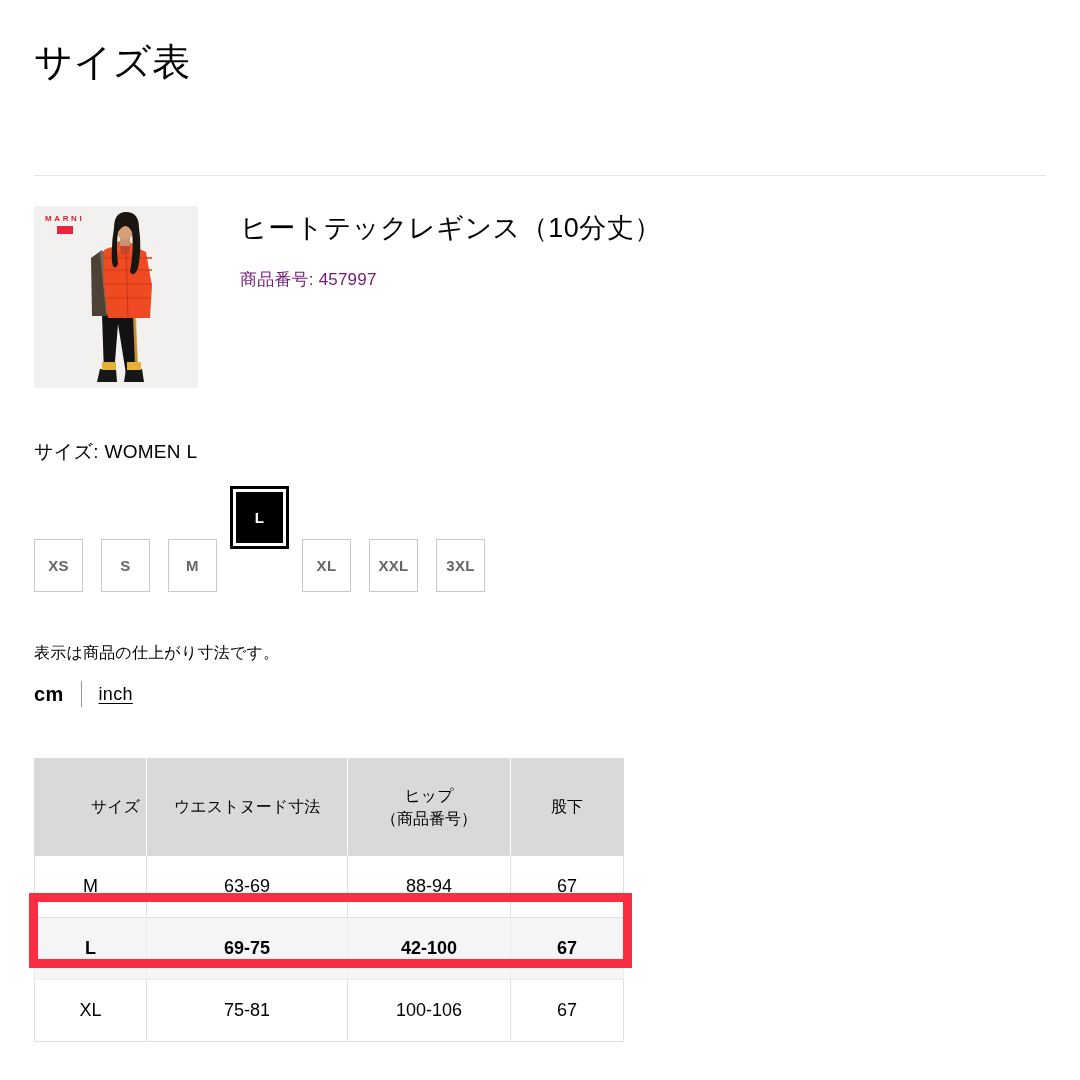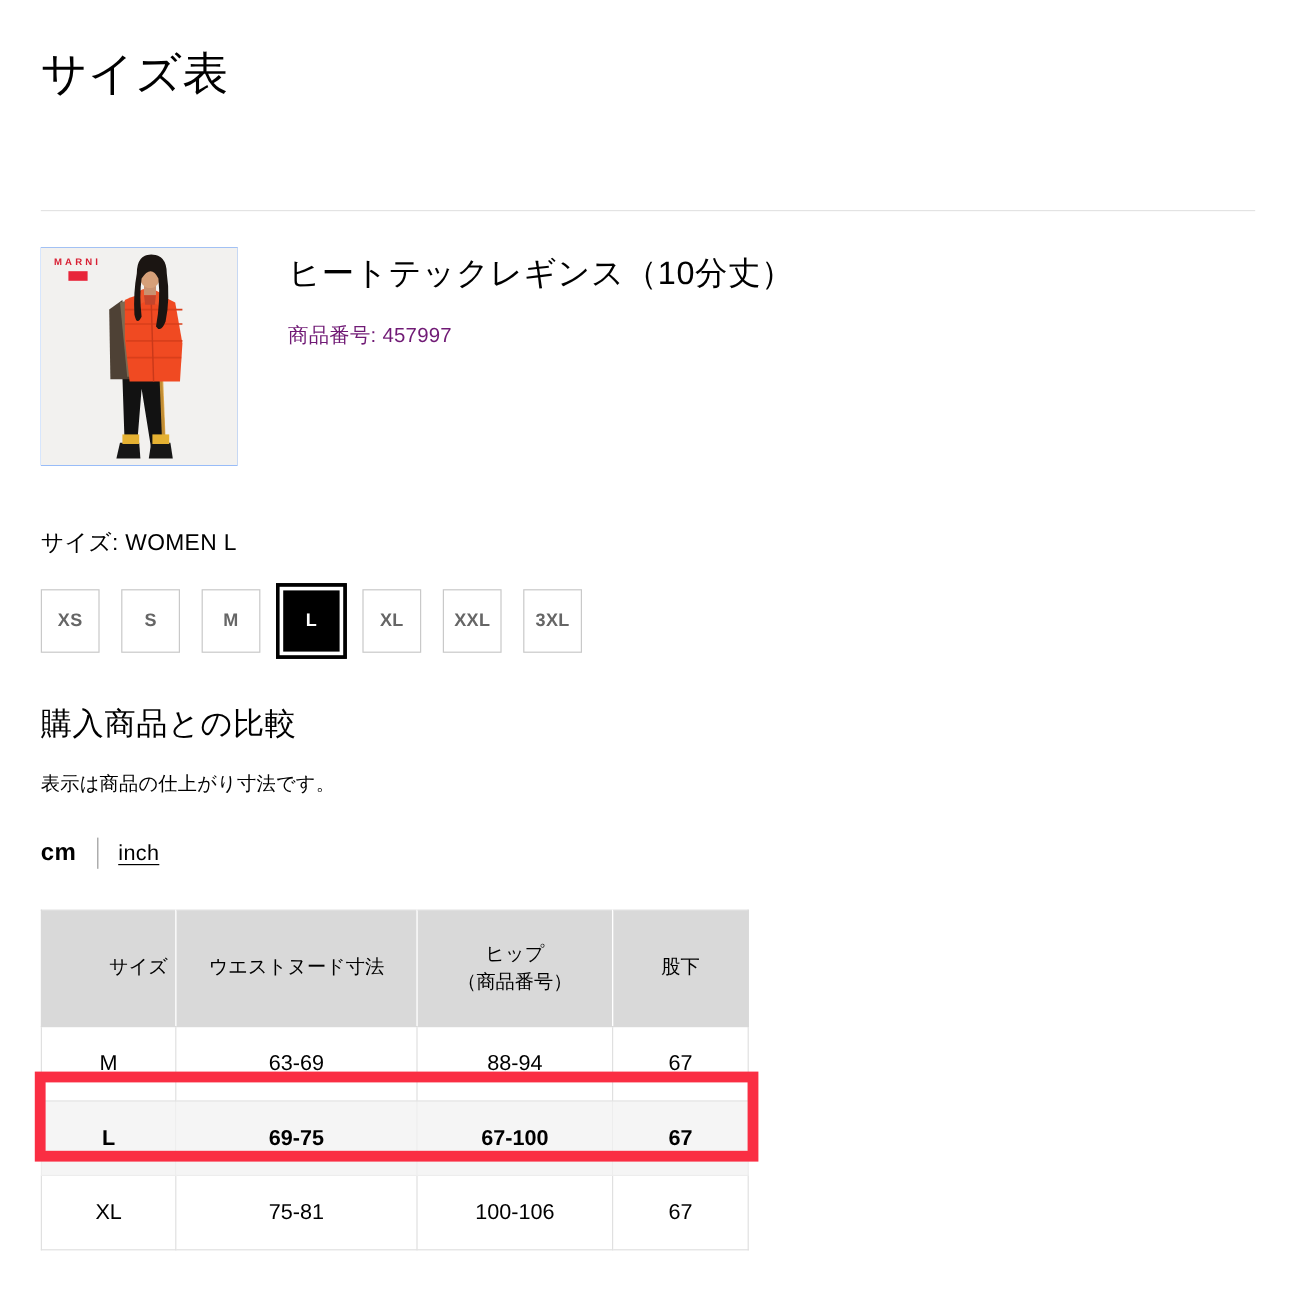--- a/index.html
+++ b/index.html
@@ -62,21 +62,21 @@
     left: 34px;
     top: 206px;
     width: 1012px;
   }
   .product-thumb {
     position: absolute;
     left: 0;
     top: 0;
     width: 164px;
     height: 182px;
-    background: #3b82f6;
+    background: #f0abfc;
     overflow: hidden;
   }
   .product-thumb svg { display: block; }
 
   .product-info {
     position: absolute;
     left: 206px;
     top: 6px;
     width: 780px;
   }
@@ -122,20 +122,21 @@
     box-sizing: border-box;
     display: flex;
     align-items: center;
     justify-content: center;
     font-size: 15px;
     font-weight: 700;
     color: #666666;
     background: #ffffff;
     cursor: pointer;
     letter-spacing: 0.3px;
+    margin-top: 48px;
   }
   .size-chip:last-child { margin-right: 0; }
   .size-chip.selected {
     border: 3px solid #000000;
     outline: 3px solid #ffffff;
     outline-offset: -6px;
     background: #000000;
     color: #ffffff;
     width: 59px;
     height: 63px;
@@ -162,21 +163,21 @@
     top: 643px;
     font-size: 16px;
     font-weight: 400;
     color: #000;
     letter-spacing: 0.2px;
   }
 
   .unit-toggle {
     position: absolute;
     left: 34px;
-    top: 697px;
+    top: 680px;
     display: flex;
     align-items: center;
     height: 28px;
   }
   .unit-cm {
     font-size: 20px;
     font-weight: 700;
     color: #000;
     letter-spacing: 0.3px;
     cursor: pointer;
@@ -317,21 +318,20 @@
   <div class="size-options">
     <div class="size-chip">XS</div>
     <div class="size-chip">S</div>
     <div class="size-chip">M</div>
     <div class="size-chip selected">L</div>
     <div class="size-chip">XL</div>
     <div class="size-chip">XXL</div>
     <div class="size-chip">3XL</div>
   </div>
 
-  <h2 class="compare-heading">購入商品との比較</h2>
   <div class="compare-sub">表示は商品の仕上がり寸法です。</div>
 
   <div class="unit-toggle">
     <span class="unit-cm">cm</span>
     <span class="unit-divider"></span>
     <span class="unit-inch">inch</span>
   </div>
 
   <div class="table-wrap">
     <table class="size-table">
@@ -355,21 +355,21 @@
       <tbody>
         <tr>
           <td>M</td>
           <td>63-69</td>
           <td>88-94</td>
           <td>67</td>
         </tr>
         <tr class="highlight">
           <td>L</td>
           <td>69-75</td>
-          <td>67-100</td>
+          <td>42-100</td>
           <td>67</td>
         </tr>
         <tr>
           <td>XL</td>
           <td>75-81</td>
           <td>100-106</td>
           <td>67</td>
         </tr>
       </tbody>
     </table>

